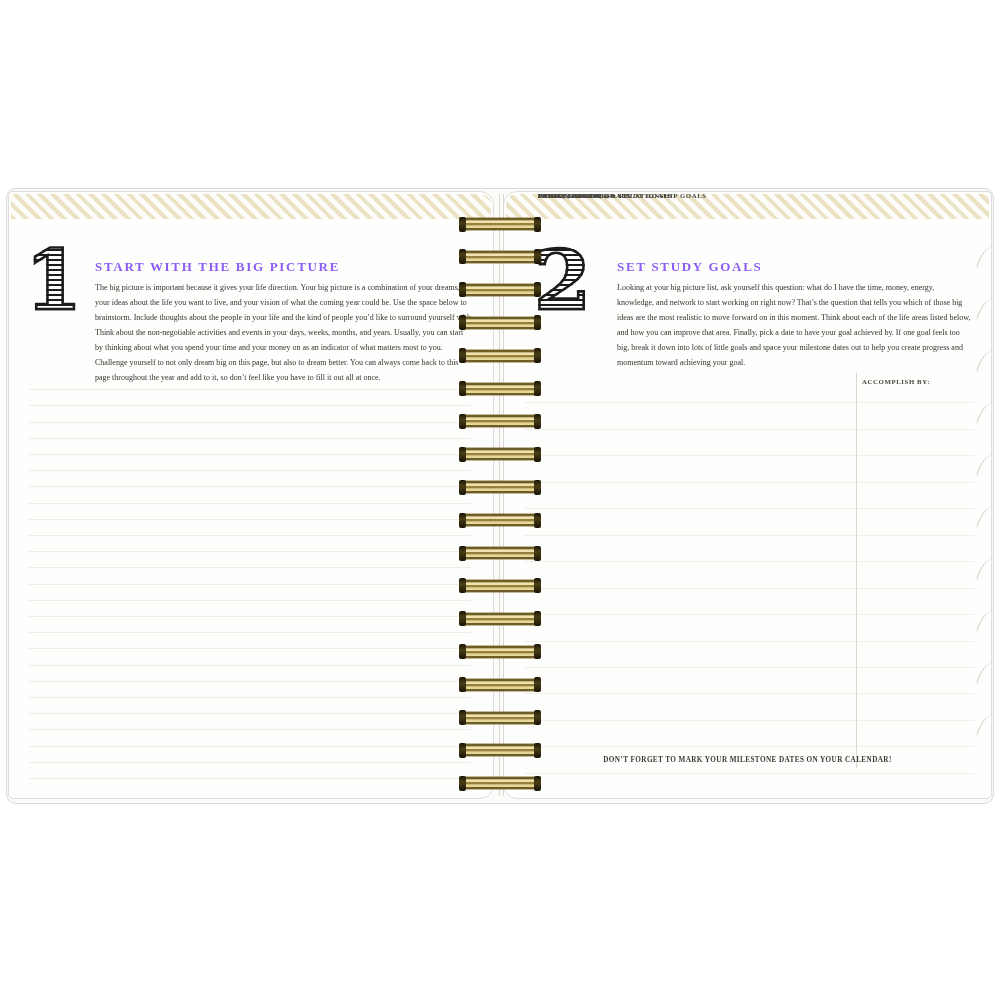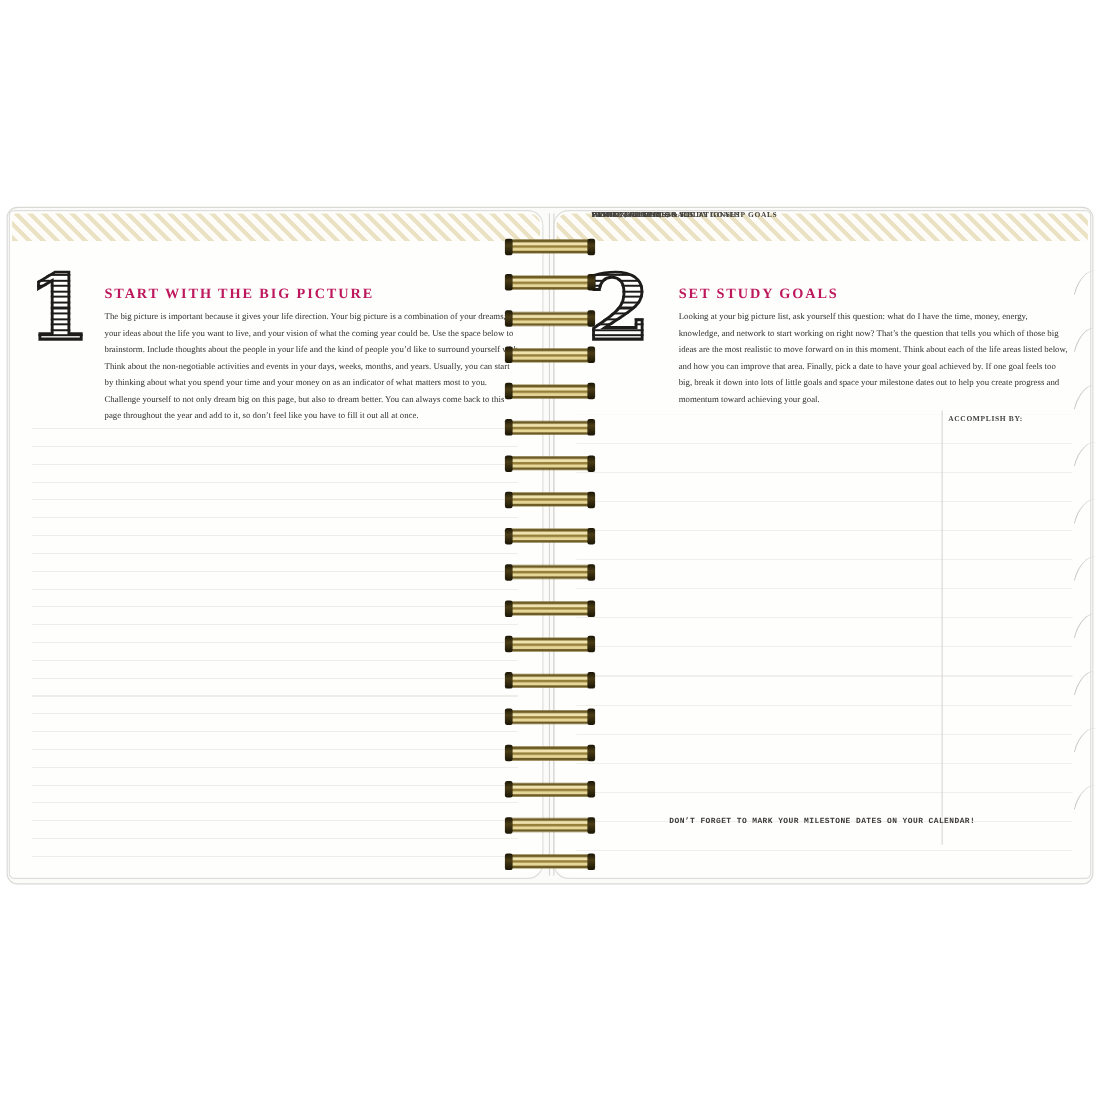--- a/index.html
+++ b/index.html
@@ -26,21 +26,21 @@
   @supports (-webkit-background-clip:text) {
     .numeral { color:transparent;
                background:repeating-linear-gradient(to bottom,#1d1c1a 0 2px,#ffffff 2px 5px);
                -webkit-background-clip:text; background-clip:text;
                -webkit-text-stroke:2.6px #1d1c1a; }
   }
   .page.left  .numeral { left:16px; top:57px; }
   .page.right .numeral { left:30px; top:57px; }
 
   .title { position:absolute; top:67px; font-size:13px; font-weight:bold;
-           letter-spacing:1.7px; color:#be185d; white-space:nowrap; }
+           letter-spacing:1.7px; color:#8b5cf6; white-space:nowrap; }
   .page.left  .title { left:86px; }
   .page.right .title { left:113px; }
 
   .body-text { position:absolute; top:88px; font-size:8px; line-height:15px;
                color:#33322e; text-align:left; }
   .page.left  .body-text { left:86px;  width:378px; }
   .page.right .body-text { left:113px; width:356px; }
 
   .ruled-left { position:absolute; left:20px; right:22px; top:182px; height:412px;
                 background:repeating-linear-gradient(to bottom,
@@ -56,22 +56,22 @@
                 letter-spacing:0.6px; color:#45443f; white-space:nowrap; }
   .goal-label:nth-of-type(1) { top:186px; }
   .goal-label:nth-of-type(2) { top:265px; }
   .goal-label:nth-of-type(3) { top:344px; }
   .goal-label:nth-of-type(4) { top:424px; }
   .goal-label:nth-of-type(5) { top:503px; }
 
   .accomplish { position:absolute; left:358px; top:186px; font-size:6.8px;
                 font-weight:bold; letter-spacing:0.6px; color:#45443f; white-space:nowrap; }
 
-  .footer-note { position:absolute; left:0; right:0; top:551px; text-align:center;
-                 font-size:7.2px; font-weight:bold; letter-spacing:0.4px; color:#3b3a35;font-family:Liberation Mono, monospace; }
+  .footer-note { position:absolute; left:0; right:0; top:564px; text-align:center;
+                 font-size:7.2px; font-weight:bold; letter-spacing:0.4px; color:#3b3a35; }
 
   .spine { position:absolute; left:449px; top:0; width:90px; height:620px; }
   .gap-line { position:absolute; top:8px; bottom:10px; width:1px; background:#d7d6d3; }
   .gap-line.a { left:44px; } .gap-line.b { left:48px; }
 
   .coil { position:absolute; left:5px; width:80px; height:12px; border-radius:5px;
           background:linear-gradient(to bottom,
             #6e5d26 0 1.5px, #efe2ad 3px 4.5px, #96803c 5.5px 6.5px,
             #e6d697 8px 9.5px, #6e5d26 10.5px 12px);
           box-shadow:0 0 0 0.5px #8a773c; }

